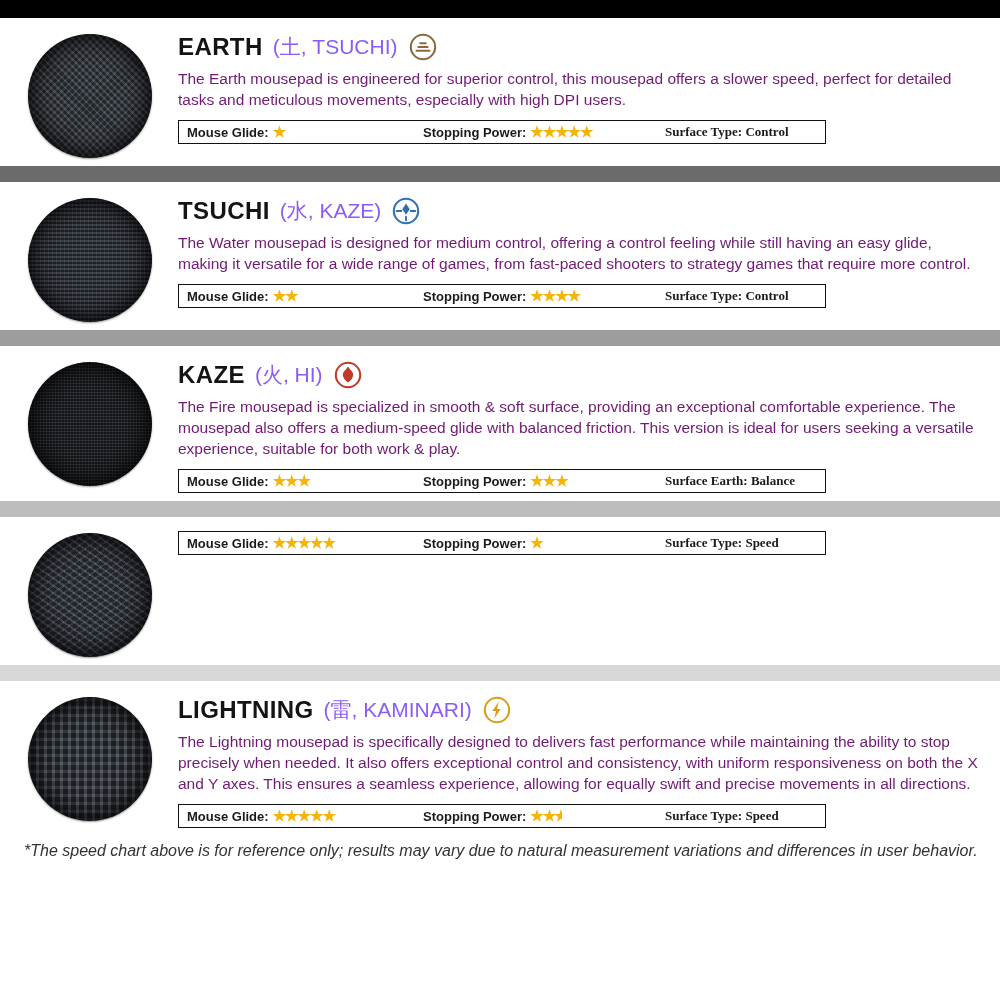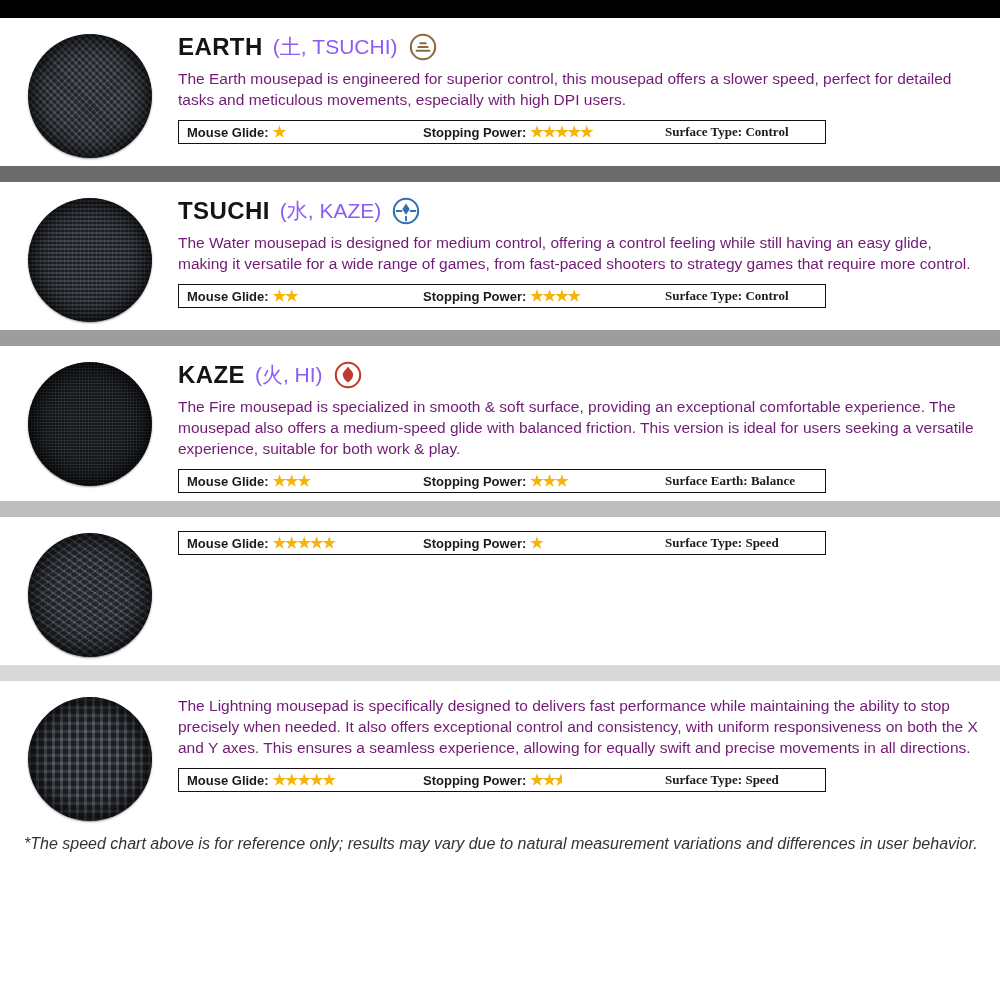--- a/index.html
+++ b/index.html
@@ -294,20 +294,30 @@
     </div>
   </div>
 
   <div class="divider pale"></div>
 
   <div class="row">
     <div class="swatch-wrap">
       <div class="swatch tex-lightning"></div>
     </div>
     <div class="content">
+      <div class="title-line">
+        <span class="title-main">LIGHTNING</span>
+        <span class="title-sub">(雷, KAMINARI)</span>
+        <span class="emblem">
+          <svg viewBox="0 0 32 32" width="30" height="30">
+            <circle cx="16" cy="16" r="13" fill="none" stroke="#d4a017" stroke-width="2.2"></circle>
+            <path d="M18 7 l-7 10 h4 l-2 8 7 -10 h-4 z" fill="#d4a017"></path>
+          </svg>
+        </span>
+      </div>
       <p class="desc">The Lightning mousepad is specifically designed to delivers fast performance while maintaining the ability to stop precisely when needed. It also offers exceptional control and consistency, with uniform responsiveness on both the X and Y axes. This ensures a seamless experience, allowing for equally swift and precise movements in all directions.</p>
       <div class="statbar">
         <span class="stat stat-glide">
           <span>Mouse Glide:</span>
           <span class="stars">★★★★★</span>
         </span>
         <span class="stat stat-stop">
           <span>Stopping Power:</span>
           <span class="stars">★★</span>
             <span class="half">★</span>

